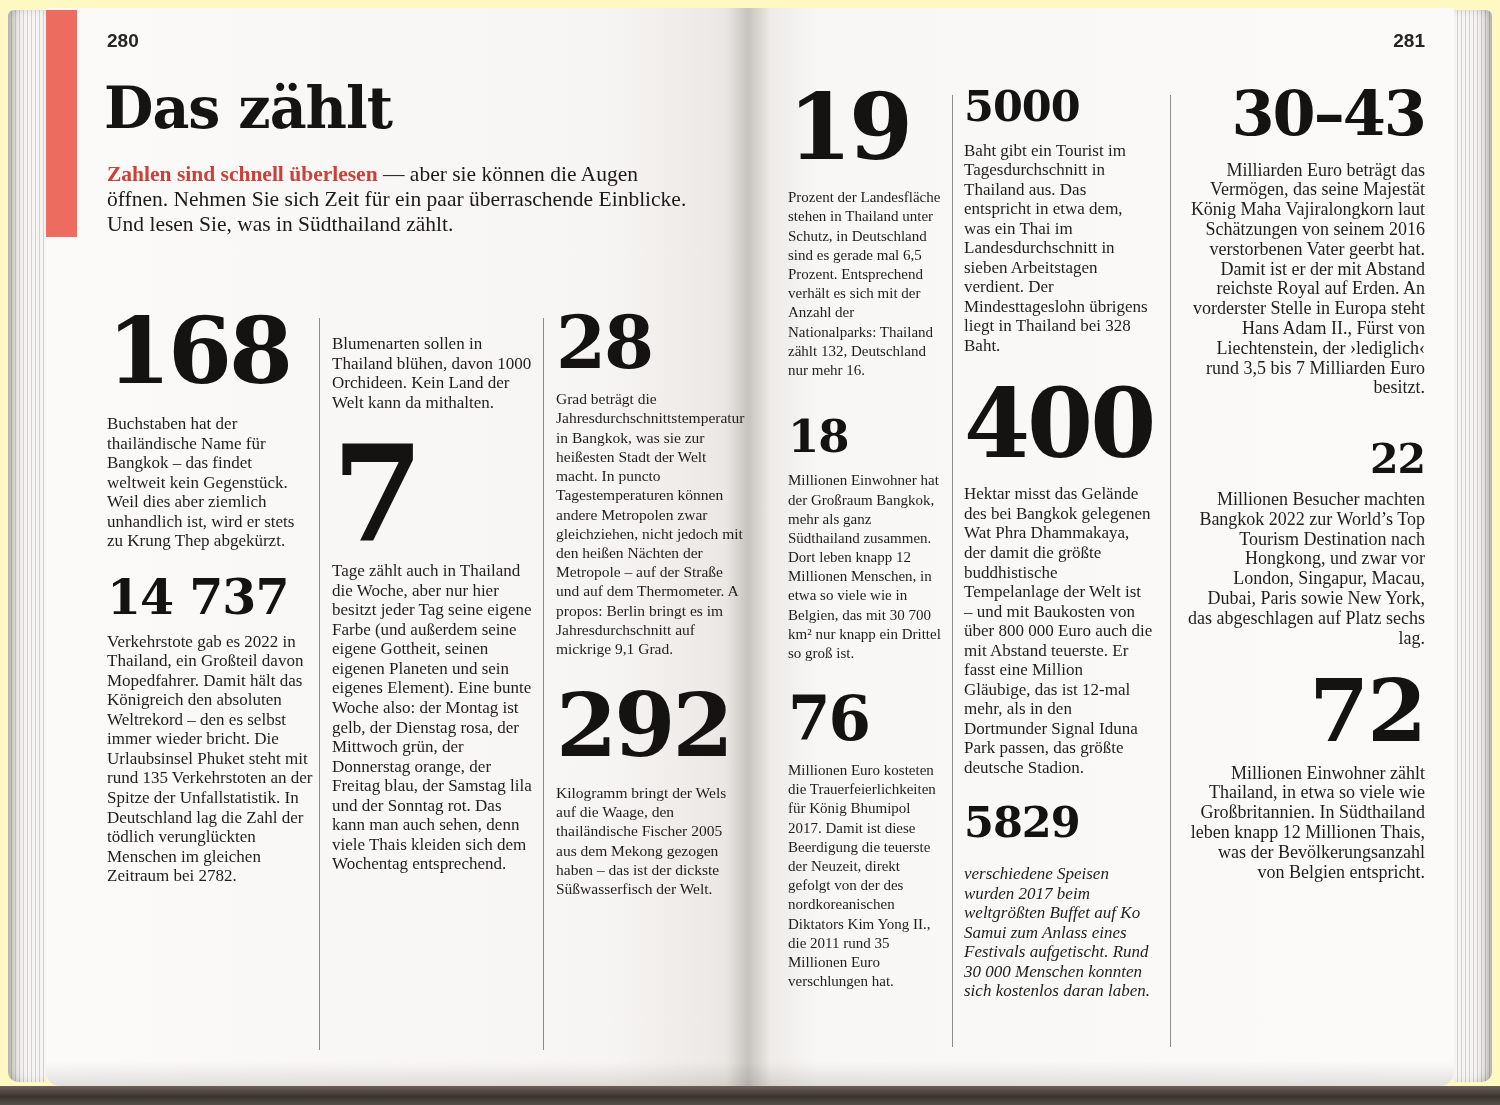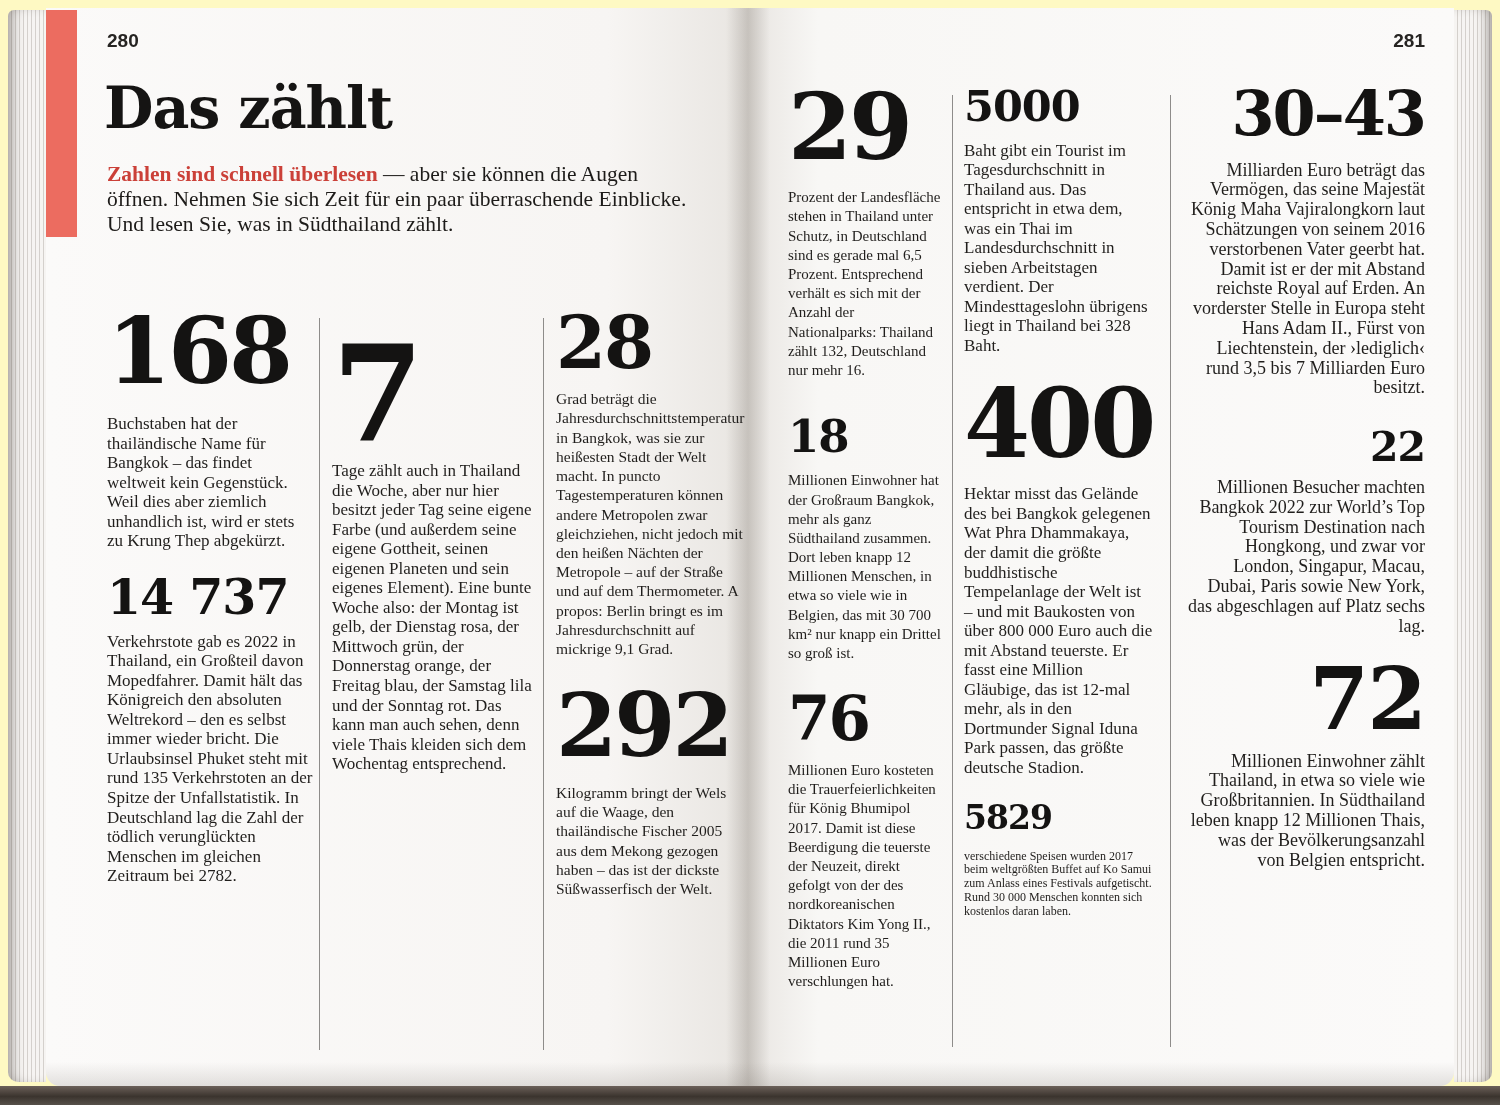--- a/index.html
+++ b/index.html
@@ -64,39 +64,39 @@
   .n14737{ font-size:49px;  margin-top:26px; }
   .n27000{ font-size:47px; }
   .n7    { font-size:132px; margin-top:32px; line-height:.78; }
   .n28   { font-size:72px;  letter-spacing:-2px; }
   .n292  { font-size:88px;  margin-top:30px; letter-spacing:-3px; }
   .n23   { font-size:92px;  letter-spacing:-3px; }
   .n18   { font-size:45px;  margin-top:38px; }
   .n76   { font-size:61px;  margin-top:30px; letter-spacing:-2px; }
   .n4000 { font-size:43px; }
   .n400  { font-size:95px;  margin-top:28px; letter-spacing:-3px; }
-  .n5829 { font-size:33px;  margin-top:26px; }
+  .n5829 { font-size:43px;  margin-top:26px; }
   .n3043 { font-size:62px;  letter-spacing:-2px; }
-  .n22   { font-size:41px;  margin-top:32px; }
+  .n22   { font-size:41px;  margin-top:44px; }
   .n72   { font-size:86px;  margin-top:26px; letter-spacing:-2px; }
 
   
   .body { color:#201e1c; }
   .b-l1 { font-size:17px;   line-height:1.15; margin-top:24px; }
   .b-l1b{ font-size:17px;   line-height:1.15; margin-top:13px; }
   .b-l2 { font-size:17px;   line-height:1.15; margin-top:22px; }
   .b-l2b{ font-size:17px;   line-height:1.15; margin-top:14px; }
   .b-l3 { font-size:15.5px; line-height:1.24; margin-top:16px; }
   .b-l3b{ font-size:15.5px; line-height:1.24; margin-top:20px; }
   .b-r1 { font-size:15px;   line-height:1.28; margin-top:22px; }
   .b-r1b{ font-size:15px;   line-height:1.28; margin-top:15px; }
   .b-r1c{ font-size:15px;   line-height:1.28; margin-top:16px; }
   .b-r2 { font-size:17px;   line-height:1.15; margin-top:16px; }
   .b-r2b{ font-size:17px;   line-height:1.15; margin-top:20px; }
-  .b-r2c{ font-size:12px;   line-height:1.15; margin-top:18px; }
+  .b-r2c{ font-size:17px;   line-height:1.15; margin-top:24px;font-style:italic; }
   .b-r3 { font-size:18px;   line-height:1.10; margin-top:20px; }
   .b-r3b{ font-size:18px;   line-height:1.10; margin-top:13px; }
   .b-r3c{ font-size:18px;   line-height:1.10; margin-top:16px; }
 </style>
 </head>
 <body>
 
 <div class="scene">
 
   <div class="edge edge-left"></div>
@@ -124,20 +124,21 @@
     </div>
     <div class="stat">
       <div class="num n14737">14 737</div>
       <p class="body b-l1b">Verkehrstote gab es 2022 in Thailand, ein Großteil davon Mopedfahrer. Damit hält das Königreich den absoluten Weltrekord – den es selbst immer wieder bricht. Die Urlaubsinsel Phuket steht mit rund 135 Verkehrstoten an der Spitze der Unfallstatistik. In Deutschland lag die Zahl der tödlich verunglückten Menschen im gleichen Zeitraum bei 2782.</p>
     </div>
   </div>
   <div class="divider div-l1"></div>
 
   <div class="col col-l2">
     <div class="stat">
+      <p class="body b-l2">Blumenarten sollen in Thailand blühen, davon 1000 Orchideen. Kein Land der Welt kann da mithalten.</p>
     </div>
     <div class="stat">
       <div class="num n7">7</div>
       <p class="body b-l2b">Tage zählt auch in Thailand die Woche, aber nur hier besitzt jeder Tag seine eigene Farbe (und außerdem seine eigene Gottheit, seinen eigenen Planeten und sein eigenes Element). Eine bunte Woche also: der Montag ist gelb, der Dienstag rosa, der Mittwoch grün, der Donnerstag orange, der Freitag blau, der Samstag lila und der Sonntag rot. Das kann man auch sehen, denn viele Thais kleiden sich dem Wochentag entsprechend.</p>
     </div>
   </div>
   <div class="divider div-l2"></div>
 
   <div class="col col-l3">
     <div class="stat">
@@ -145,21 +146,21 @@
       <p class="body b-l3">Grad beträgt die Jahresdurchschnittstemperatur in Bangkok, was sie zur heißesten Stadt der Welt macht. In puncto Tagestemperaturen können andere Metropolen zwar gleichziehen, nicht jedoch mit den heißen Nächten der Metropole – auf der Straße und auf dem Thermometer. A propos: Berlin bringt es im Jahresdurchschnitt auf mickrige 9,1 Grad.</p>
     </div>
     <div class="stat">
       <div class="num n292">292</div>
       <p class="body b-l3b">Kilogramm bringt der Wels auf die Waage, den thailändische Fischer 2005 aus dem Mekong gezogen haben – das ist der dickste Süßwasserfisch der Welt.</p>
     </div>
   </div>
 
   <div class="col col-r1">
     <div class="stat">
-      <div class="num n23">29</div>
+      <div class="num n23">19</div>
       <p class="body b-r1">Prozent der Landesfläche stehen in Thailand unter Schutz, in Deutschland sind es gerade mal 6,5 Prozent. Entsprechend verhält es sich mit der Anzahl der Nationalparks: Thailand zählt 132, Deutschland nur mehr 16.</p>
     </div>
     <div class="stat">
       <div class="num n18">18</div>
       <p class="body b-r1b">Millionen Einwohner hat der Großraum Bangkok, mehr als ganz Südthailand zusammen. Dort leben knapp 12 Millionen Menschen, in etwa so viele wie in Belgien, das mit 30 700 km² nur knapp ein Drittel so groß ist.</p>
     </div>
     <div class="stat">
       <div class="num n76">76</div>
       <p class="body b-r1c">Millionen Euro kosteten die Trauerfeierlichkeiten für König Bhumipol 2017. Damit ist diese Beerdigung die teuerste der Neuzeit, direkt gefolgt von der des nordkoreanischen Diktators Kim Yong II., die 2011 rund 35 Millionen Euro verschlungen hat.</p>
     </div>

